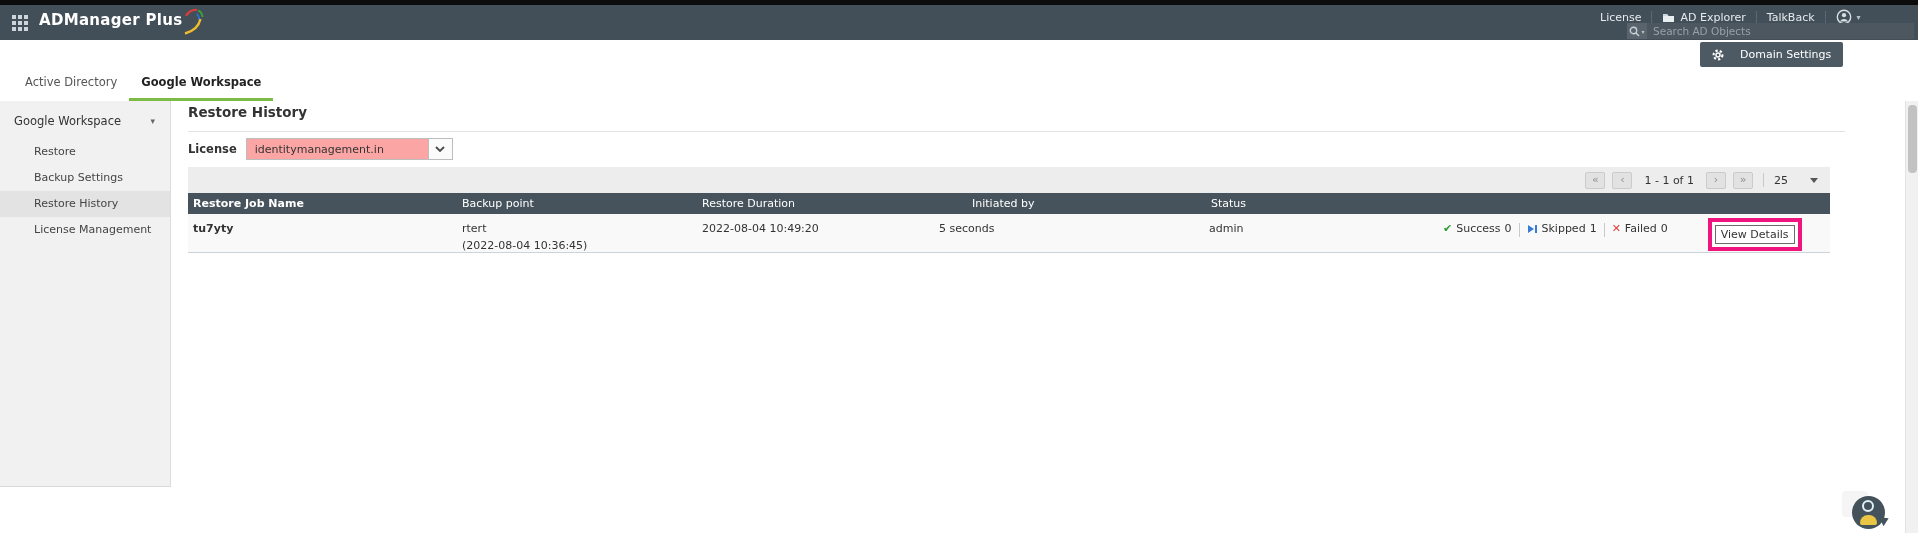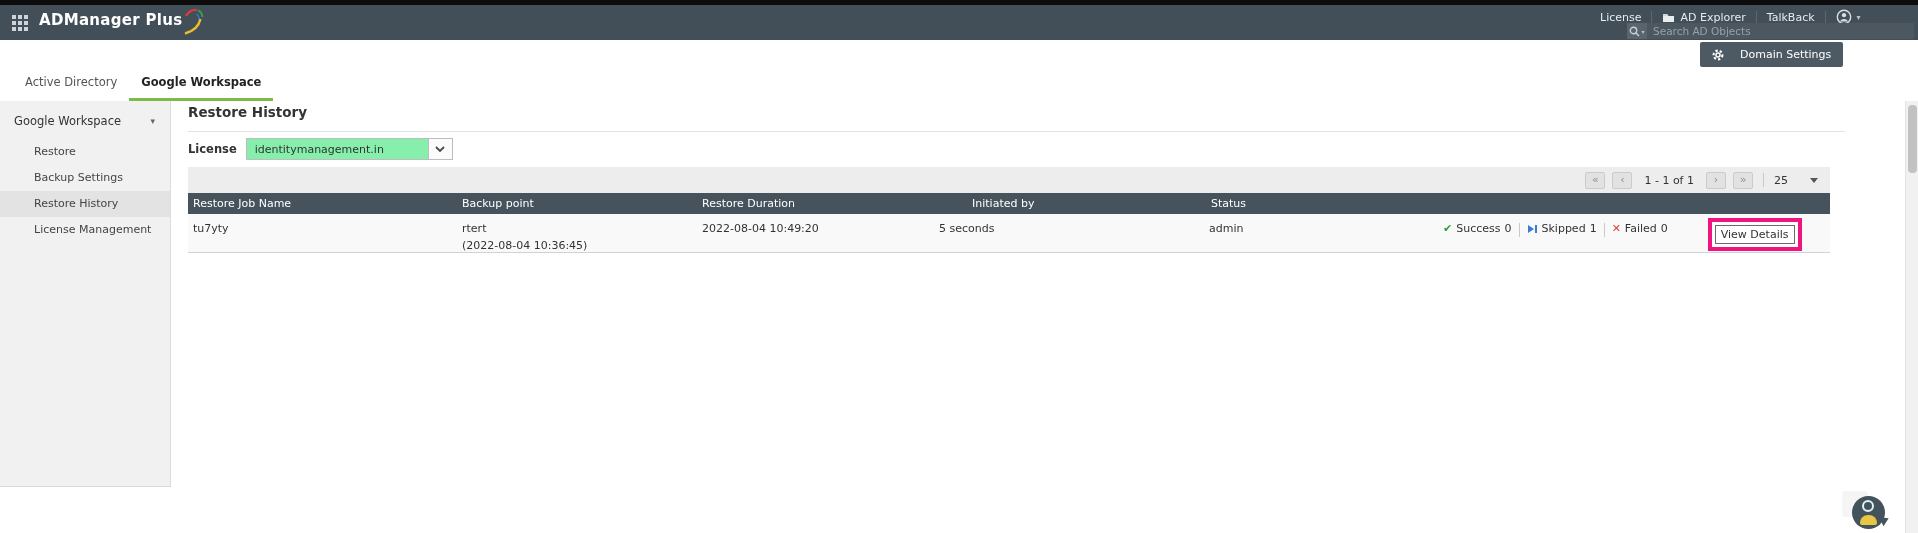--- a/index.html
+++ b/index.html
@@ -52,42 +52,42 @@
     padding:13px 15px 11px 14px; font-size:11.5px; cursor:pointer; }
   .sidebar-header .caret { font-size:9px; color:#666; }
   .sidebar-item { line-height:26px; padding-left:34px; font-size:11px; color:#444; cursor:pointer; }
   .sidebar-item.active { background:#e3e3e3; }
 
   .page-title { position:absolute; left:188px; top:104px; font-size:13.5px; font-weight:600; color:#333; }
   .title-rule { position:absolute; left:188px; top:131px; width:1657px; height:1px; background:#e3e3e3; }
 
   .account-row { position:absolute; left:188px; top:138px; display:flex; align-items:center; }
   .account-label { font-size:11.5px; color:#333; margin-right:9px; font-weight:600; }
-  .select { display:flex; width:207px; height:22px; border:1px solid #bdbdbd; background:#86efac;
+  .select { display:flex; width:207px; height:22px; border:1px solid #bdbdbd; background:#fca5a5;
     align-items:center; cursor:pointer; }
   .select-value { flex:1; padding-left:8px; font-size:11px; color:#333; }
   .select-arrow { width:24px; height:100%; border-left:1px solid #bdbdbd; display:flex;
     align-items:center; justify-content:center; background:#fbfbfb; }
 
   .pagination-bar { position:absolute; left:188px; top:167px; width:1642px; height:26px; background:#ededed;
     display:flex; align-items:center; justify-content:flex-end; gap:7px; padding-right:12px;
     font-size:11px; color:#333; }
   .pg-btn { width:20px; height:17px; background:#e2e2e2; border:1px solid #cbcbcb; border-radius:2px;
     color:#8e8e8e; font-size:11px; line-height:14px; text-align:center; cursor:pointer; padding:0;
     font-family:inherit; }
   .pg-range { margin:0 5px; }
   .pg-div { width:1px; height:14px; background:#c9c9c9; margin:0 3px; }
   .page-size { display:flex; align-items:center; gap:22px; cursor:pointer; }
   .page-size .tri { width:0; height:0; border-left:4px solid transparent; border-right:4px solid transparent;
     border-top:5px solid #555; }
 
   .table { position:absolute; left:188px; top:193px; width:1642px; }
   .thead { display:flex; height:21px; background:#46535c; color:#fff; font-size:11px; }
   .th { line-height:21px; padding-left:5px; }
-  .c1{width:269px;} .c2{width:240px;} .c3{width:237px;} .c4{width:270px;} .c5{width:239px;} .c6{width:387px;}
+  .c1{width:269px;font-weight:bold;} .c2{width:240px;} .c3{width:237px;} .c4{width:270px;} .c5{width:239px;} .c6{width:387px;}
   .trow { display:flex; background:#f9f9f9; border-bottom:1px solid #cbd4d9; height:39px;
     font-size:11px; color:#333; }
   .td { padding:8px 0 0 5px; }
   .td .sub { display:block; margin-top:4px; }
   .td-status { display:flex; align-items:flex-start; padding-top:8px; gap:7px; }
   .st { display:flex; align-items:center; gap:4px; white-space:nowrap; }
   .ic-check { color:#2e9e35; font-weight:bold; font-size:11px; }
   .ic-cross { color:#e23b3b; font-weight:bold; font-size:11px; }
   .st-div { width:1px; height:14px; background:#c9c9c9; margin-top:1px; }
   .view-wrap { border:4px solid #f0147e; padding:3px; margin-left:33px; margin-top:-4px; background:#fff; }

